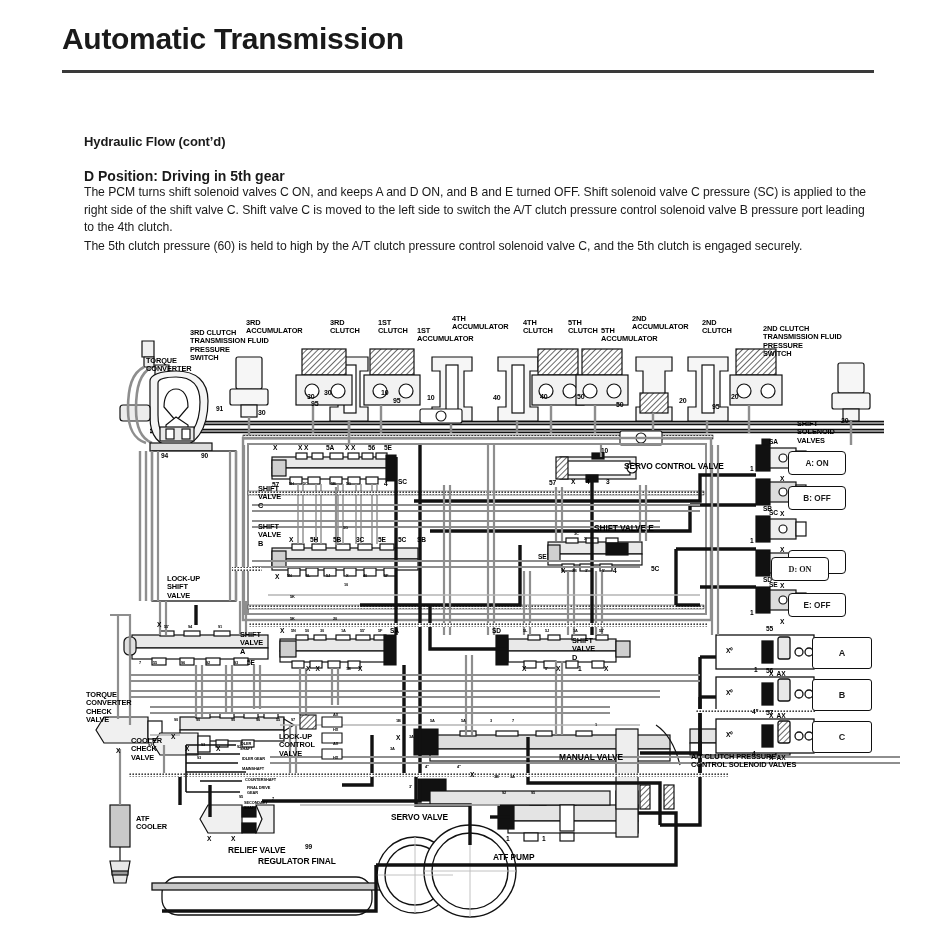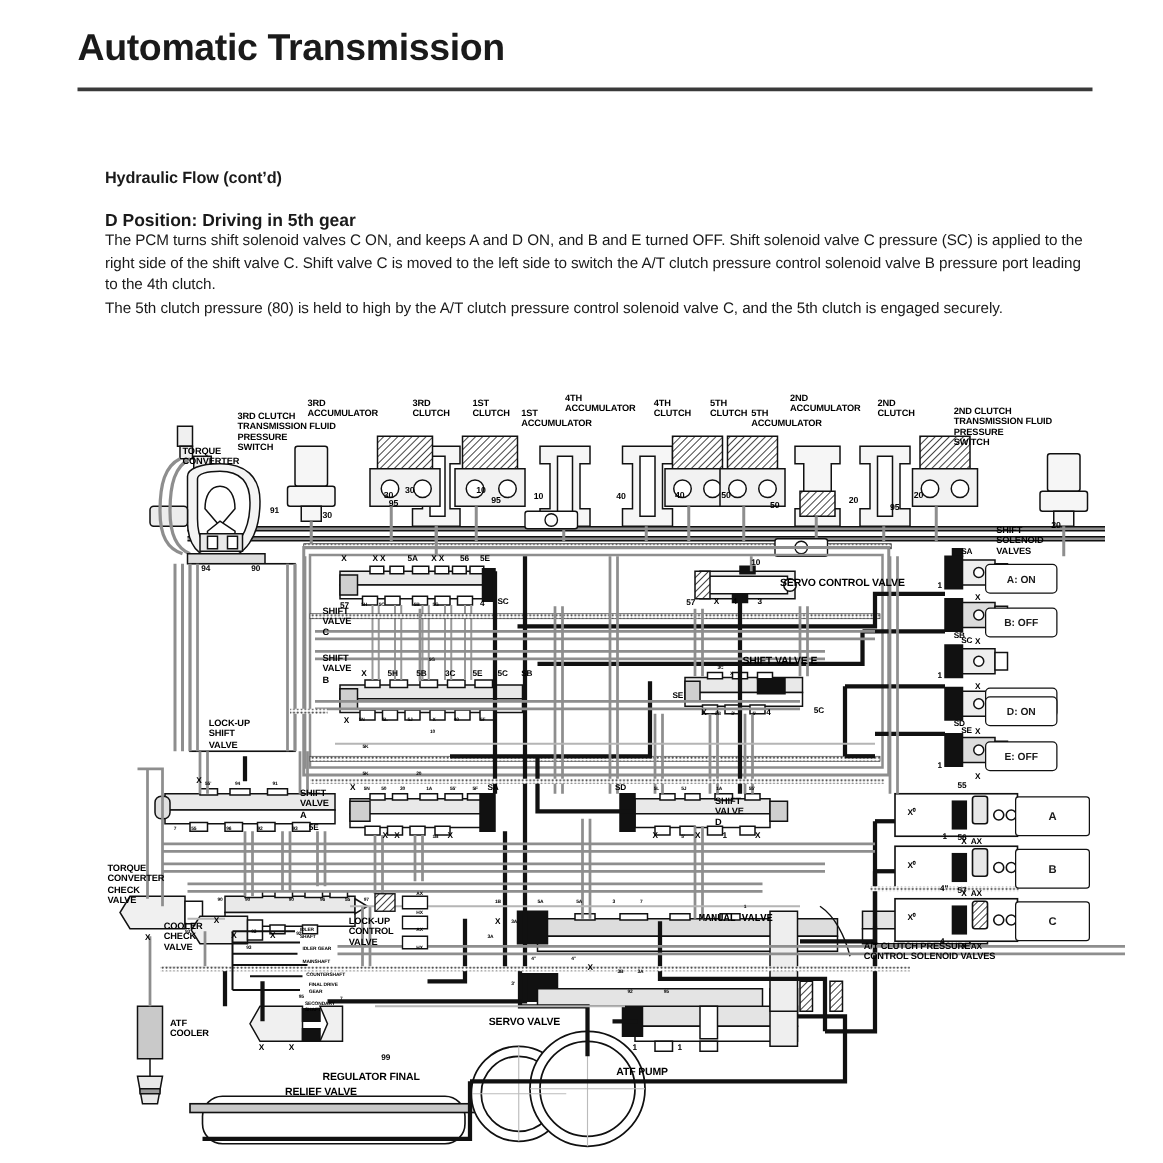--- a/index.html
+++ b/index.html
@@ -34,21 +34,21 @@
 </head>
 <body>
 
 <div class="page">
 
   <div class="doc-title">Automatic Transmission</div>
   <div class="rule"></div>
   <div class="sub-title">Hydraulic Flow (cont’d)</div>
   <div class="para-head">D Position: Driving in 5th gear</div>
   <div class="para" id="p1">The PCM turns shift solenoid valves C ON, and keeps A and D ON, and B and E turned OFF. Shift solenoid valve C pressure (SC) is applied to the right side of the shift valve C. Shift valve C is moved to the left side to switch the A/T clutch pressure control solenoid valve B pressure port leading to the 4th clutch.</div>
-  <div class="para" id="p2">The 5th clutch pressure (80) is held to high by the A/T clutch pressure control solenoid valve C, and the 5th clutch is engaged securely.</div>
+  <div class="para" id="p2">The 5th clutch pressure (60) is held to high by the A/T clutch pressure control solenoid valve C, and the 5th clutch is engaged securely.</div>
 
   <div class="diagram">
 
     <svg class="dgm" viewBox="0 0 930 625">
       <defs>
         <pattern id="hatch" width="4" height="4" patternUnits="userSpaceOnUse" patternTransform="rotate(45)">
           <rect width="4" height="4" fill="#fff"></rect>
             <line x1="0" y1="0" x2="0" y2="4" stroke="#444" stroke-width="1.6"></line>
         </pattern>
         <pattern id="dots" width="3" height="3" patternUnits="userSpaceOnUse">
@@ -657,51 +657,51 @@
 VALVE</div>
     <div class="lbl" style="left:86px;top:386px;">TORQUE
 CONVERTER
 CHECK
 VALVE</div>
     <div class="lbl" style="left:131px;top:432px;">COOLER
 CHECK
 VALVE</div>
     <div class="lbl" style="left:136px;top:510px;">ATF
 COOLER</div>
-    <div class="lbl big" style="left:191px;top:564px;padding-left:37px;">RELIEF VALVE</div>
+    <div class="lbl big" style="left:191px;top:541px;padding-left:37px;">RELIEF VALVE</div>
     <div class="lbl big" style="left:258px;top:552px;">REGULATOR FINAL</div>
     <div class="lbl" style="left:279px;top:428px;">LOCK-UP
 CONTROL
 VALVE</div>
 
     <div class="lbl" style="left:258px;top:180px;">SHIFT
 VALVE
 C</div>
     <div class="lbl" style="left:258px;top:218px;">SHIFT
 VALVE
 B</div>
     <div class="lbl" style="left:240px;top:326px;">SHIFT
 VALVE
 A</div>
     <div class="lbl" style="left:572px;top:332px;">SHIFT
 VALVE
 D</div>
     <div class="lbl big" style="left:594px;top:219px;">SHIFT VALVE E</div>
     <div class="lbl big" style="left:624px;top:157px;">SERVO CONTROL VALVE</div>
     <div class="lbl big" style="left:391px;top:508px;">SERVO VALVE</div>
-    <div class="lbl big" style="left:559px;top:426px;font-family:Liberation Mono, monospace;">MANUAL VALVE</div>
+    <div class="lbl big" style="left:559px;top:448px;">MANUAL VALVE</div>
     <div class="lbl big" style="left:493px;top:548px;">ATF PUMP</div>
 
     <div class="lbl" style="left:797px;top:115px;">SHIFT
 SOLENOID
 VALVES</div>
     <div class="solbox" style="left:788px;top:146px;width:56px;height:22px;">A: ON</div>
     <div class="solbox" style="left:788px;top:181px;width:56px;height:22px;">B: OFF</div>
     <div class="solbox" style="left:788px;top:217px;width:56px;height:22px;margin-top:28px;">C: ON</div>
-    <div class="solbox" style="left:788px;top:252px;width:56px;height:22px;">D: ON</div>
+    <div class="solbox" style="left:771px;top:252px;width:56px;height:22px;font-family:Liberation Serif, serif;">D: ON</div>
     <div class="solbox" style="left:788px;top:288px;width:56px;height:22px;">E: OFF</div>
 
     <div class="lbl sm" style="left:769px;top:133px;">SA</div>
     <div class="lbl sm" style="left:763px;top:200px;">SB</div>
     <div class="lbl sm" style="left:769px;top:204px;">SC</div>
     <div class="lbl sm" style="left:763px;top:271px;">SD</div>
     <div class="lbl sm" style="left:769px;top:276px;">SE</div>
 
     <div class="lbl sm" style="left:780px;top:170px;">X</div>
     <div class="lbl sm" style="left:780px;top:205px;">X</div>

